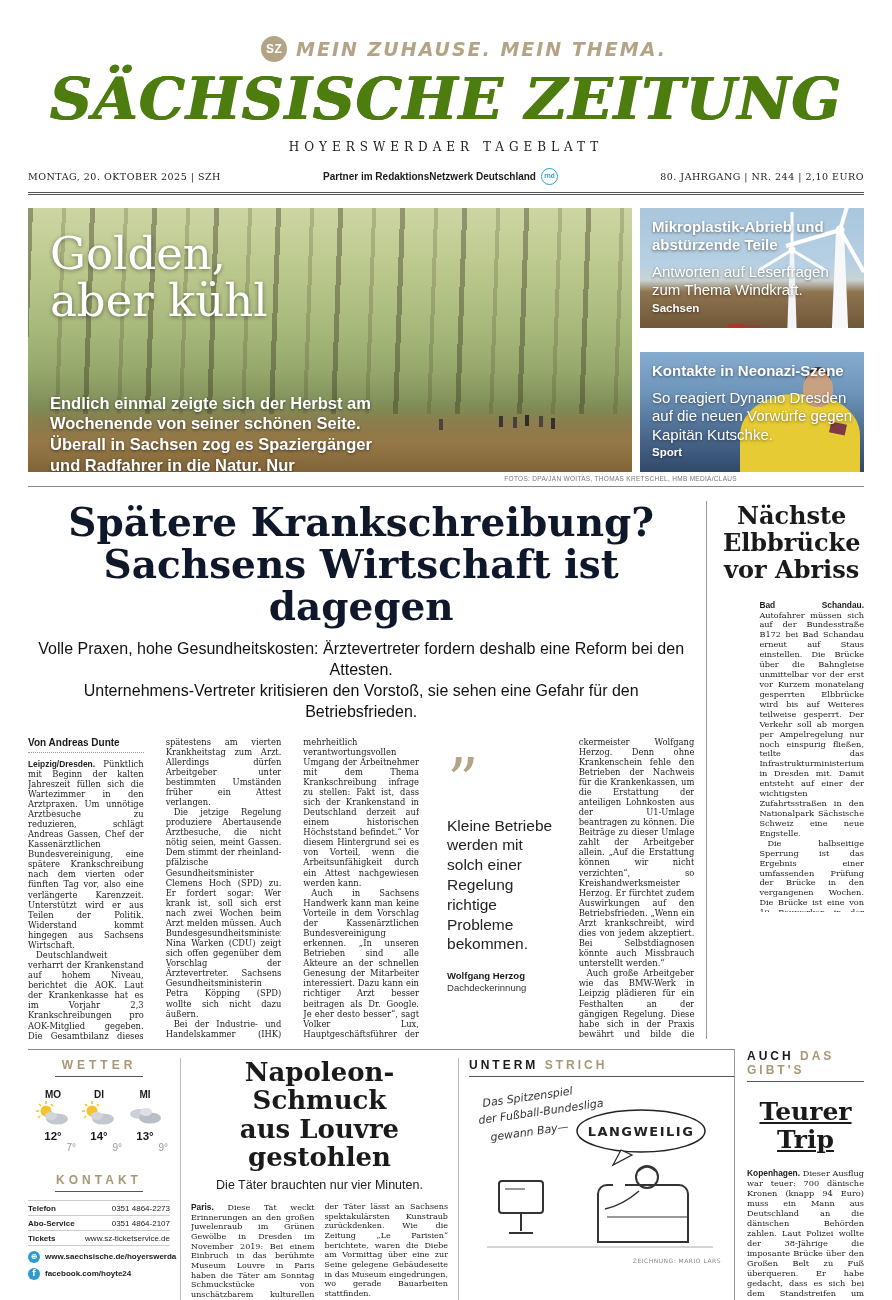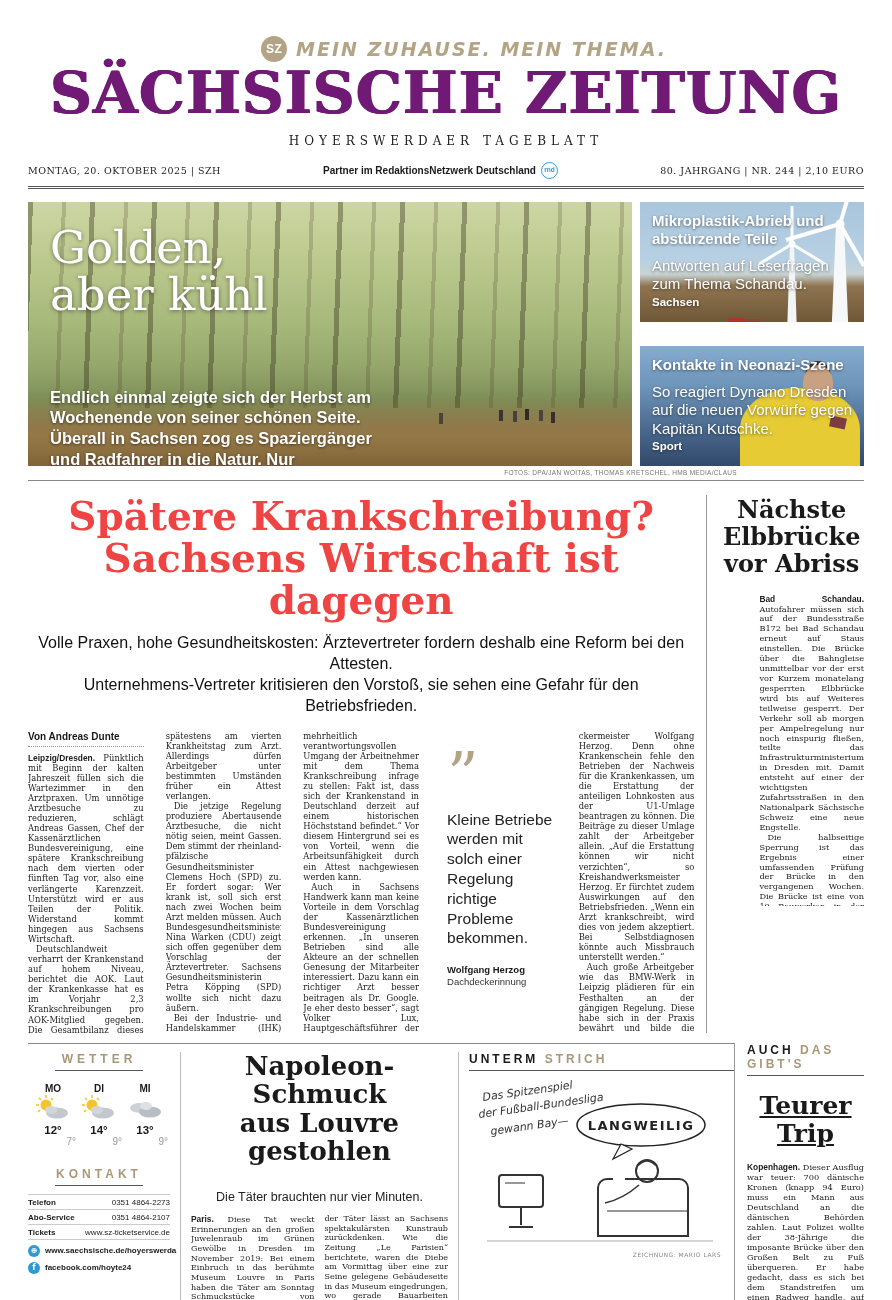--- a/index.html
+++ b/index.html
@@ -7,22 +7,22 @@
   .page { width:892px; height:1300px; overflow:hidden; position:relative;
           background:#fff; color:#1a1a1a; padding:0 28px;
           font-family:"Liberation Sans", sans-serif; }
 
   
   .tagline-row { padding-top:36px; display:flex; justify-content:center; align-items:center; gap:9px; }
   .sz-circle { width:26px; height:26px; border-radius:50%; background:#b3a486; color:#fff;
                font:bold 12px/26px "Liberation Sans",sans-serif; text-align:center; letter-spacing:.5px;margin-left:36px; }
   .tagline { color:#b3a486; font:bold italic 19px "DejaVu Sans",sans-serif; letter-spacing:2px; }
   .np-title { text-align:center; font-family:"DejaVu Serif",serif; font-weight:bold; font-size:58px;
-              letter-spacing:1px; color:#701a75; margin-top:2px; line-height:1;
-              text-shadow:.7px 0 0 currentColor, -.7px 0 0 currentColor; }
+              letter-spacing:1px; color:#4d7c0f; margin-top:8px; line-height:1;
+              text-shadow:.7px 0 0 currentColor, -.7px 0 0 currentColor;font-style:italic; }
   .np-sub { text-align:center; font-family:"DejaVu Serif",serif; font-size:12px; letter-spacing:5px;
             margin-top:12px; color:#222; }
   .info-row { display:flex; justify-content:space-between; align-items:center; margin-top:14px; }
   .info-side { font-family:"DejaVu Serif",serif; font-size:9.5px; letter-spacing:.5px; color:#222; }
   .info-center { display:flex; align-items:center; gap:5px; font:bold 10px "Liberation Sans",sans-serif; }
   .rnd-circle { display:inline-block; width:17px; height:17px; border-radius:50%; border:1.5px solid #2f9ad2;
                 color:#2f9ad2; font:bold 6.5px/14px "Liberation Sans",sans-serif; text-align:center; }
   .double-rule { margin-top:7px; height:3px; border-top:1px solid #555; border-bottom:1px solid #555; }
 
   
@@ -54,21 +54,21 @@
   .teaser-body { font:15px/1.22 "Liberation Sans",sans-serif; margin-top:9px; text-shadow:0 1px 3px rgba(0,0,0,.5); }
   .teaser-tag { font:bold 11.5px "Liberation Sans",sans-serif; margin-top:2px; text-shadow:0 1px 3px rgba(0,0,0,.5); }
   .turbines { position:absolute; inset:0; }
   .photo-credit { text-align:right; font:6.5px "Liberation Sans",sans-serif; color:#777; margin:3px 127px 0 0; letter-spacing:.3px; }
   .thin-rule { border-top:1px solid #888; margin-top:4px; }
 
   
   .main-wrap { display:flex; margin-top:14px; }
   .main-article { width:706px; padding-right:12px; }
   .m-headline { text-align:center; font-family:"DejaVu Serif",serif; font-weight:bold; font-size:39px;
-                line-height:1.08; color:#ef4444; }
+                line-height:1.08; color:#0f172a; }
   .m-subhead { text-align:center; font:16px/1.3 "Liberation Sans",sans-serif; color:#111; margin-top:12px; }
   .article-cols { display:grid; grid-template-columns:repeat(5,1fr); gap:22px; margin-top:14px; height:302px; overflow:hidden; }
   .col { overflow:hidden; }
   .body-text p { font:8.4px/1.2 "DejaVu Serif",serif; text-align:justify; color:#1c1c1c; hyphens:auto; }
   .body-text p.ind { text-indent:8px; }
   .byline { font:bold 10px "Liberation Sans",sans-serif; border-bottom:1px dotted #999; padding-bottom:4px; margin-bottom:6px; }
   .dateline { font:bold 8.4px "Liberation Sans",sans-serif; }
   .quote-col { padding:28px 4px 0 6px; }
   .quote-mark { font-family:"DejaVu Serif",serif; font-size:62px; line-height:.5; color:#b3a486; }
   .quote-text { margin-top:20px; font:15.5px/1.28 "Liberation Sans",sans-serif; color:#222; }
@@ -103,21 +103,21 @@
   .k-row { display:flex; justify-content:space-between; border-bottom:1px solid #ccc; padding:3px 0 2px; }
   .k-row:first-child { border-top:1px solid #ccc; }
   .k-label { font:bold 8px "Liberation Sans",sans-serif; }
   .k-value { font:8px "Liberation Sans",sans-serif; }
   .soc-row { display:flex; align-items:center; gap:5px; margin-top:5px; }
   .soc { width:12px; height:12px; border-radius:50%; background:#2f9ad2; color:#fff; flex:0 0 12px;
          font:bold 8px/12px "DejaVu Sans",sans-serif; text-align:center; }
   .soc-txt { font:bold 8px "Liberation Sans",sans-serif; }
 
   .nap-headline { text-align:center; font-family:"DejaVu Serif",serif; font-weight:bold; font-size:26px; line-height:1.1; }
-  .nap-sub { text-align:center; font:12.5px "Liberation Sans",sans-serif; color:#222; margin-top:24px; }
+  .nap-sub { text-align:center; font:12.5px "Liberation Sans",sans-serif; color:#222; margin-top:6px; }
   .nap-body { margin-top:10px; column-count:2; column-gap:10px; height:196px; overflow:hidden; }
   .nap-body p { font-size:8px; line-height:1.21; }
 
   .strip-head { font:bold 12px "Liberation Sans",sans-serif; letter-spacing:3px; }
   .strip-head .lt { color:#a99878; }
   .strip-rule { border-top:1.5px solid #555; margin-top:4px; }
   .cartoon { position:relative; margin-top:4px; }
   .hand { font:italic 11px "DejaVu Sans",sans-serif; fill:#333; }
   .bubble-t { font:bold 13px "DejaVu Sans",sans-serif; letter-spacing:1.5px; fill:#222; }
   .credit-t { font:6px "DejaVu Sans",sans-serif; fill:#888; letter-spacing:.5px; }
@@ -172,21 +172,21 @@
           <line x1="200" y1="22" x2="224" y2="64" stroke="#ffffff" stroke-width="4"></line>
           <line x1="200" y1="22" x2="212" y2="-18" stroke="#ffffff" stroke-width="4"></line>
           <rect x="88" y="116" width="17" height="9" rx="2" fill="#b23427"></rect>
           <rect x="106" y="117" width="15" height="8" fill="#8d4436"></rect>
           <circle cx="92" cy="126" r="3" fill="#222"></circle>
           <circle cx="101" cy="126" r="2.4" fill="#222"></circle>
           <circle cx="116" cy="126" r="2.4" fill="#222"></circle>
         </svg>
         <div class="teaser-txt">
           <div class="teaser-title">Mikroplastik-Abrieb und abstürzende Teile</div>
-          <div class="teaser-body">Antworten auf Leserfragen zum Thema Schandau.</div>
+          <div class="teaser-body">Antworten auf Leserfragen zum Thema Windkraft.</div>
           <div class="teaser-tag">Sachsen</div>
         </div>
       </div>
       <div class="teaser teaser-dynamo">
         <span class="t-body"></span>
         <span class="t-head"></span>
         <span class="t-band"></span>
         <div class="teaser-txt">
           <div class="teaser-title">Kontakte in Neonazi-Szene</div>
           <div class="teaser-body">So reagiert Dynamo Dresden auf die neuen Vorwürfe gegen Kapitän Kutschke.</div>

